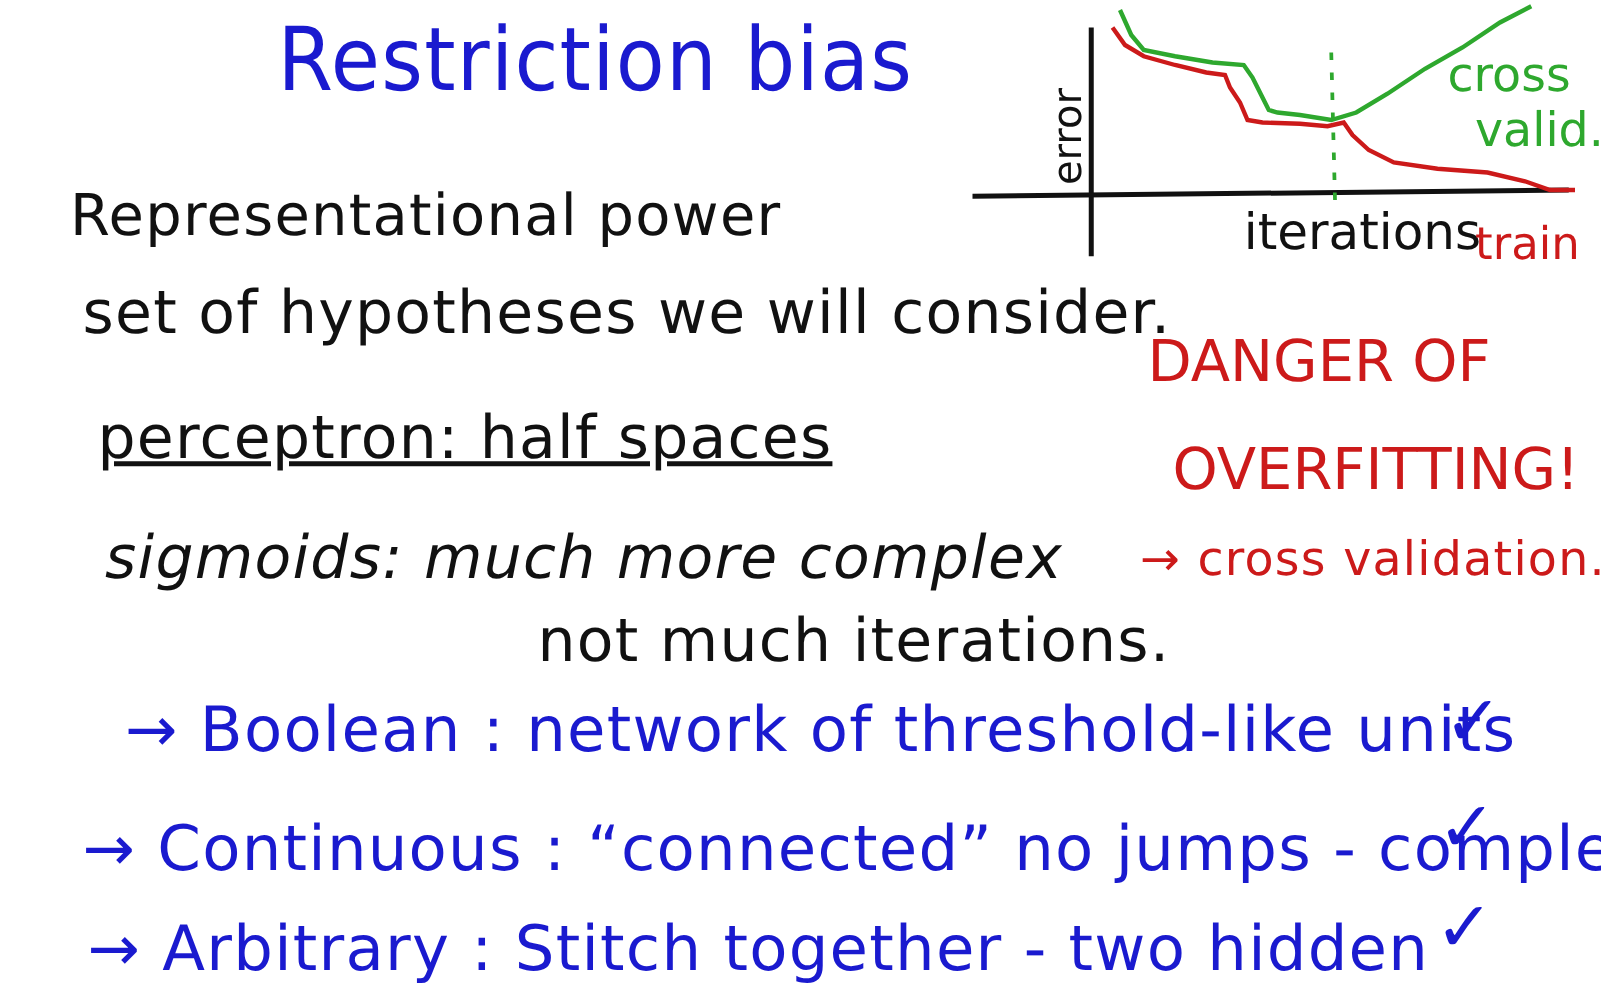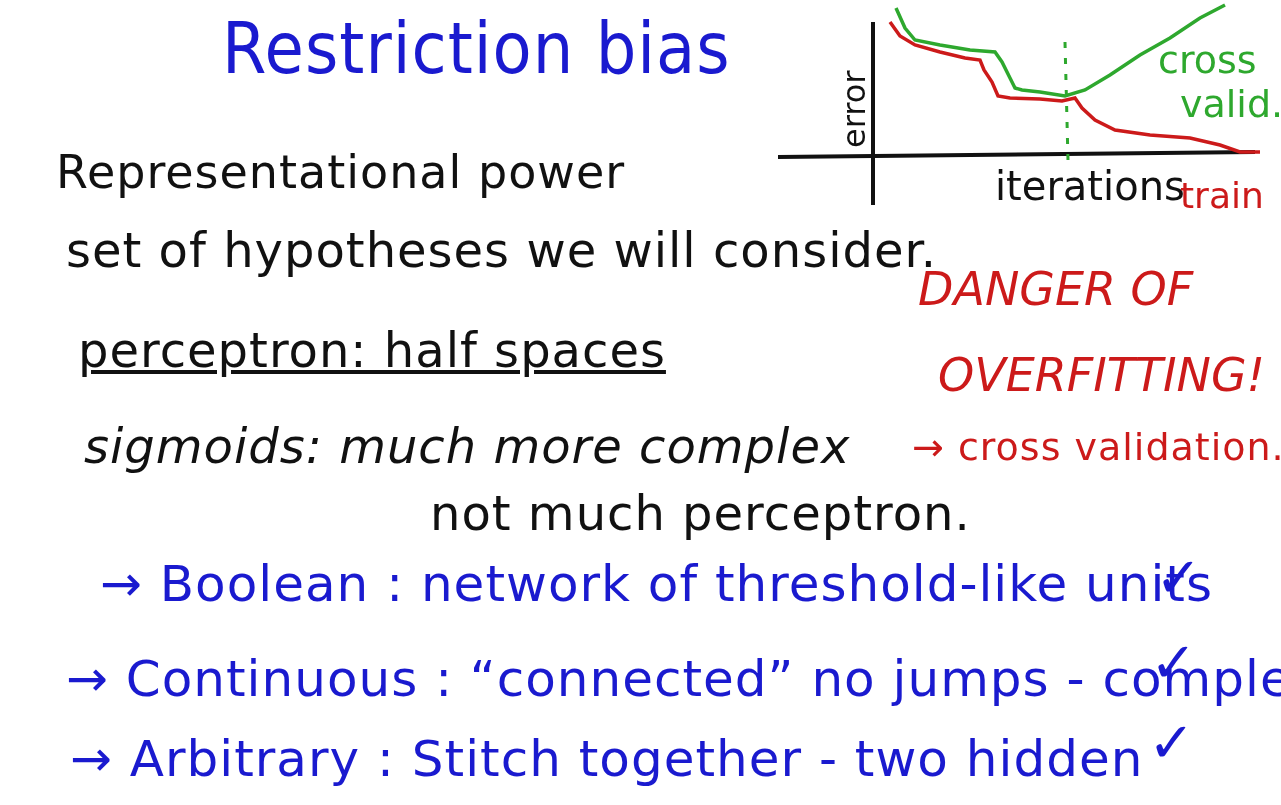--- a/index.html
+++ b/index.html
@@ -9,32 +9,32 @@
   .blue { color: #1a1acf; }
   .black { color: #111111; }
   .red { color: #cc1a1a; }
   .green { color: #2ea82e; }
   .title { left: 222px; top: 12px; font-size: 64px; font-weight: 400; transform: scaleY(1.1); }
   .line-black { font-size: 48px; }
   .line-blue { font-size: 50px; }
   .check { position: absolute; font-size: 56px; }
   .chart-svg { position: absolute; left: 770px; top: 0; width: 511px; height: 220px; }
   .chart-label { position: absolute; white-space: nowrap; text-align: center; }
-  .danger { font-size: 46px; letter-spacing: 0px; font-style: italic; }
+  .danger { font-size: 46px; letter-spacing: 0px; }
 </style>
 </head>
 <body>
 
 <div class="hw blue title">Restriction bias</div>
 
 <div class="hw black line-black" style="left:56px; top:145px; font-size:46px;">Representational power</div>
 <div class="hw black line-black" style="left:66px; top:222px;">set of hypotheses we will consider.</div>
 <div class="hw black line-black" style="left:78px; top:322px;text-decoration:underline;">perceptron:  half spaces</div>
 <div class="hw black line-black" style="left:84px; top:418px;font-style:italic;">sigmoids:  much more complex</div>
-<div class="hw black line-black" style="left:430px; top:485px;">not much perceptron.</div>
+<div class="hw black line-black" style="left:430px; top:485px;">not much iterations.</div>
 
 <div class="hw blue line-blue" style="left:60px; top:555px;margin-left:40px;">
   <span>→</span>
   <span>Boolean</span>
   <span>: network of threshold-like units</span>
 </div>
 <div class="check blue" style="left:1155px; top:545px;">✓</div>
 
 <div class="hw blue line-blue" style="left:66px; top:650px;">
   <span>→</span>

